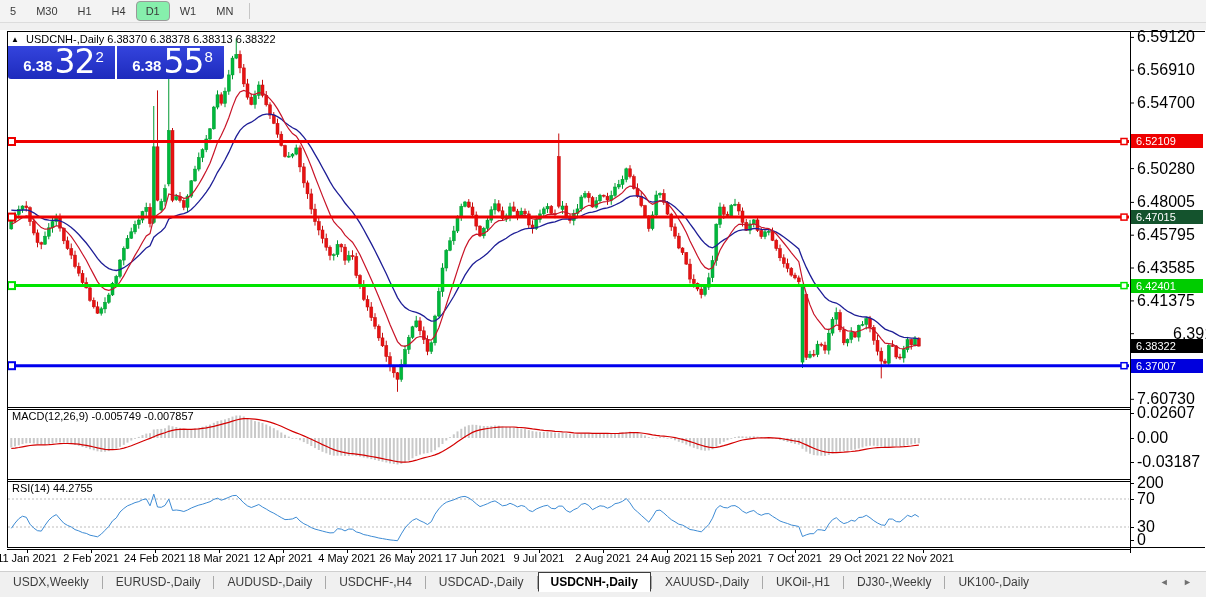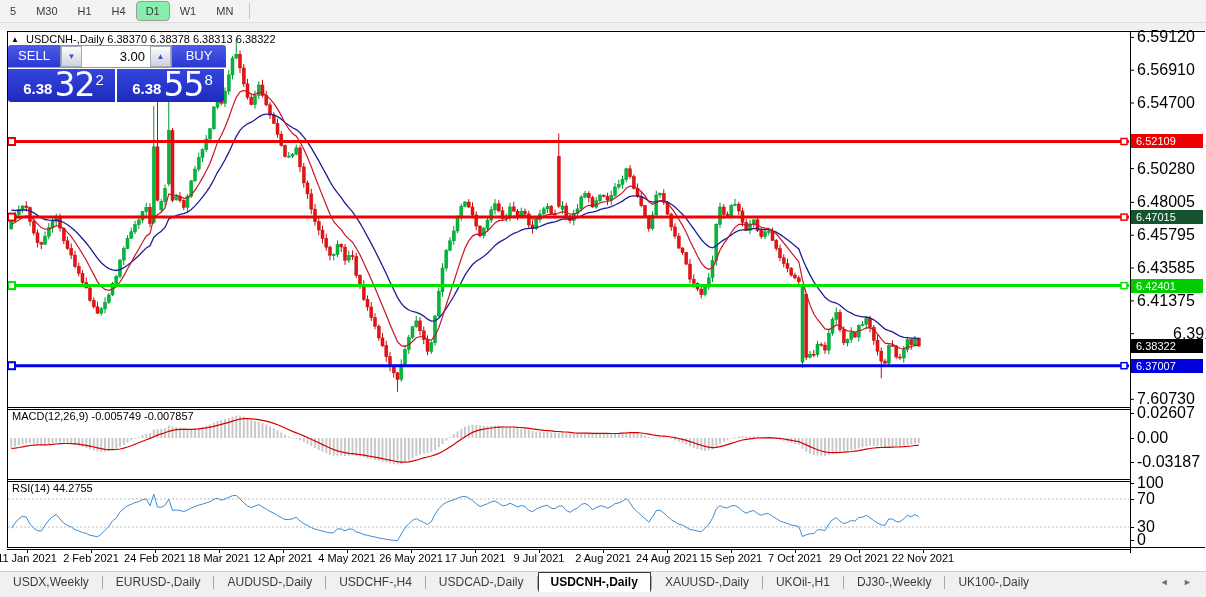--- a/index.html
+++ b/index.html
@@ -861,29 +861,20 @@
 <div class="chart-title">
   <span class="tri">▲</span>
   <span>USDCNH-,Daily</span>
   <span>6.38370</span>
   <span>6.38378</span>
   <span>6.38313</span>
   <span>6.38322</span>
 </div>
 
 <div class="trade-panel">
-  <div class="tp-row1">
-    <div class="tp-btn tp-sell">SELL</div>
-    <div class="tp-spin">
-      <div class="spin-btn">▼</div>
-      <input class="vol-input" value="3.00" style="">
-      <div class="spin-btn">▲</div>
-    </div>
-    <div class="tp-btn tp-buy">BUY</div>
-  </div>
   <div class="tp-row2">
     <div class="tp-price left">
       <span class="p-small">6.38</span>
       <span class="p-big">32</span>
       <span class="p-sup">2</span>
     </div>
     <div class="tp-price right">
       <span class="p-small">6.38</span>
       <span class="p-big">55</span>
       <span class="p-sup">8</span>
@@ -907,21 +898,21 @@
     <div class="y-label" style="top: 169px;">6.50280</div>
     <div class="y-label" style="top: 202px;">6.48005</div>
     <div class="y-label" style="top: 235px;">6.45795</div>
     <div class="y-label" style="top: 268px;">6.43585</div>
     <div class="y-label" style="top: 301px;">6.41375</div>
     <div class="y-label" style="top: 334px; padding-left: 36px;">6.39165</div>
     <div class="y-label" style="top: 399px;">7.60730</div>
     <div class="y-label" style="top: 413px;">0.02607</div>
     <div class="y-label" style="top: 438px;">0.00</div>
     <div class="y-label" style="top: 462px;">-0.03187</div>
-    <div class="y-label" style="top: 483px;">100</div>
+    <div class="y-label" style="top: 483px;">200</div>
     <div class="y-label" style="top: 499px;">70</div>
     <div class="y-label" style="top: 527px;">30</div>
     <div class="y-label" style="top: 540px;">0</div>
     <div class="hline-tag" style="top: 141px; background: rgb(238, 0, 0);">6.52109</div>
     <div class="hline-tag" style="top: 217px; background: #14532d;">6.47015</div>
     <div class="hline-tag" style="top: 286px; background: rgb(0, 204, 0);">6.42401</div>
     <div class="hline-tag" style="top: 366px; background: rgb(0, 0, 221);">6.37007</div>
     <div class="hline-tag" style="top: 346px; background: rgb(0, 0, 0);">6.38322</div>
     <div class="date-label" style="left: 27px;">11 Jan 2021</div>
     <div class="date-label" style="left: 91px;">2 Feb 2021</div>

